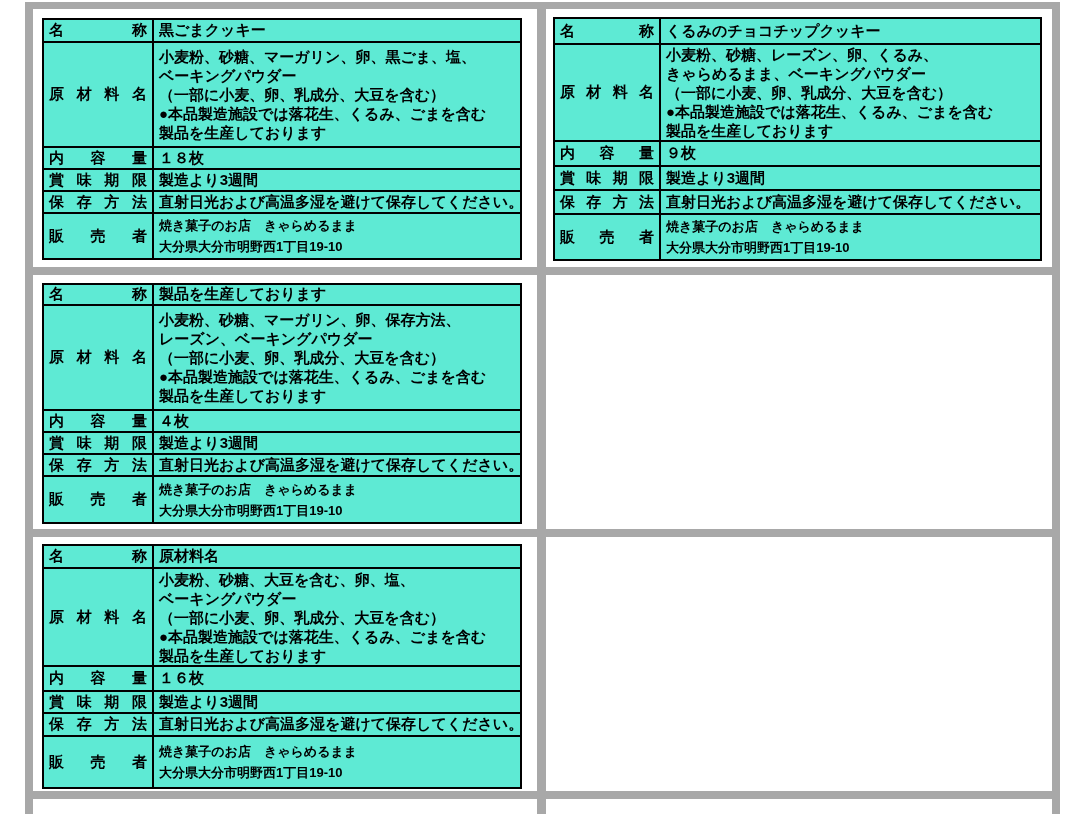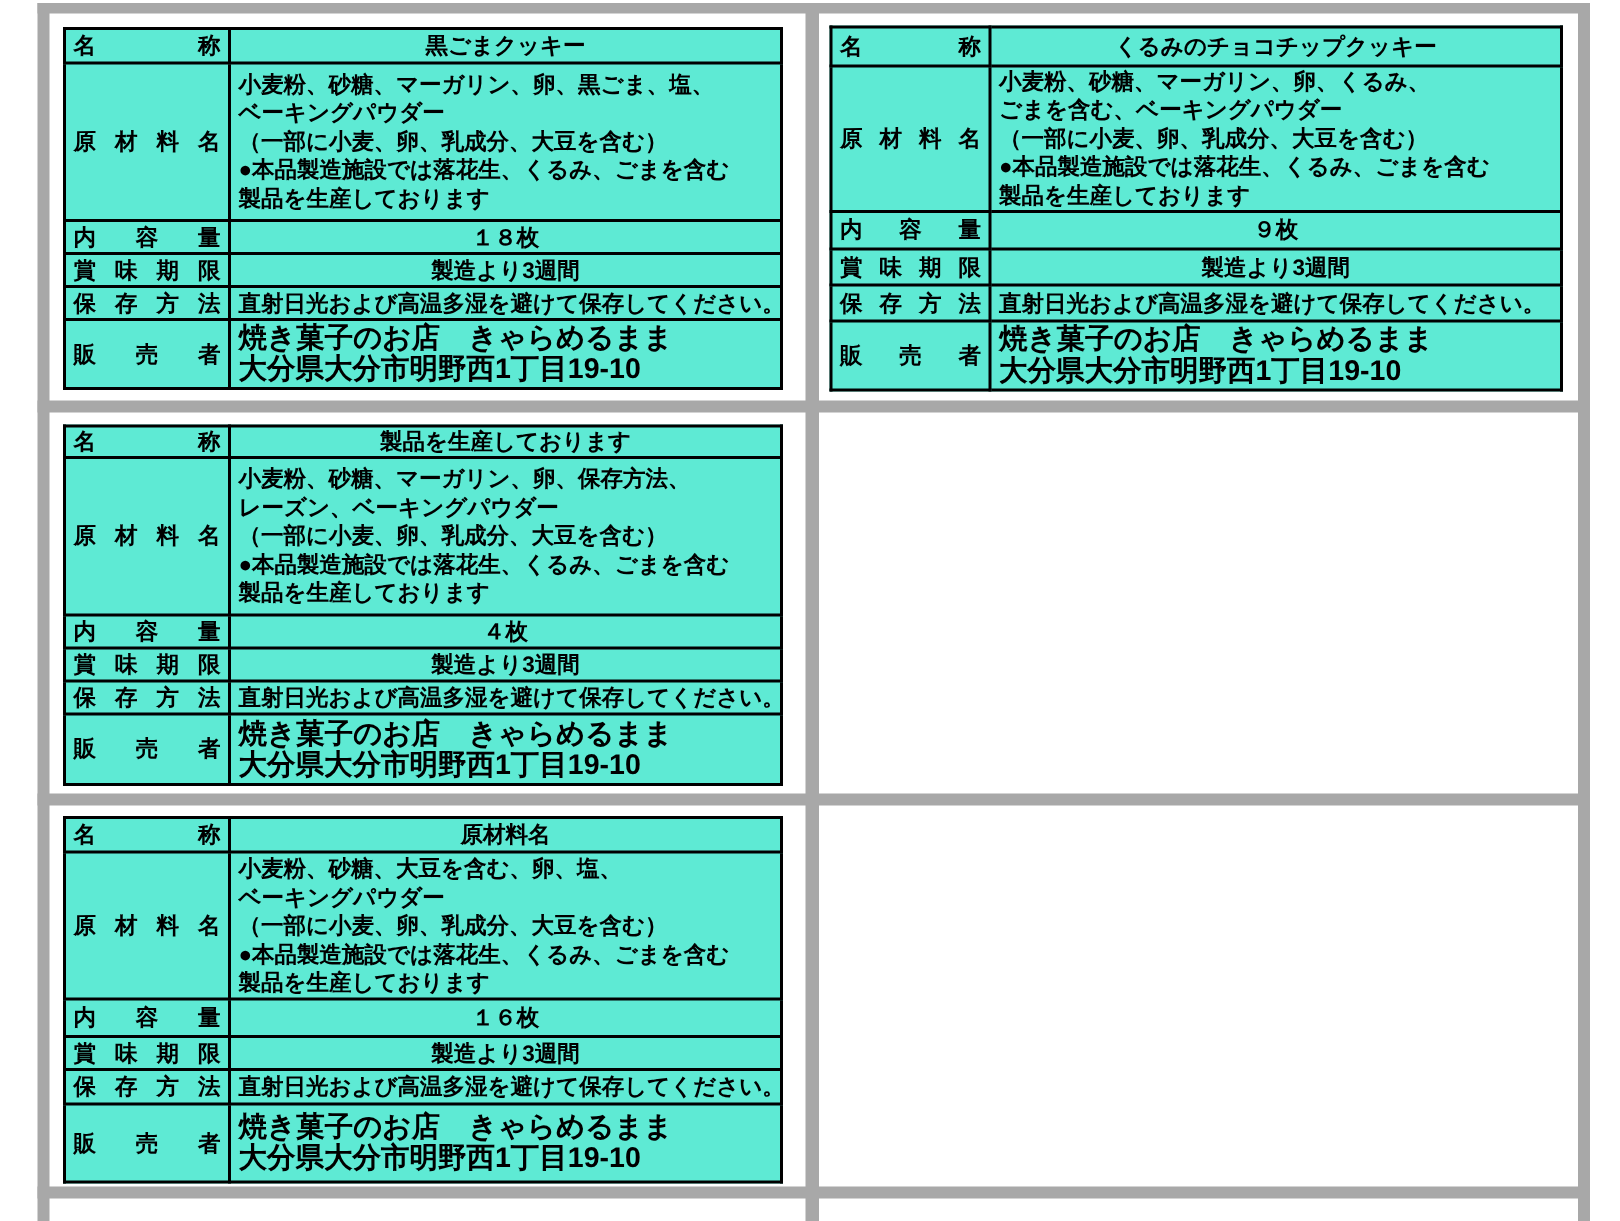--- a/index.html
+++ b/index.html
@@ -32,25 +32,25 @@
     padding: 0 5px;
     overflow: hidden;
     font-size: 15px;
     font-weight: bold;
     vertical-align: middle;
   }
   td.f {            
     text-align: justify;
     text-align-last: justify;
   }
-  td.vc { text-align: center; }
+  td.vc { }
   td.vl { text-align: left; }
   td.multi { padding: 1px 4px; }
   td.multi div { line-height: 19px; white-space: pre; }
-  td.seller div { line-height: 21px; white-space: pre; font-size: 19px; }
+  td.seller div { line-height: 21px; white-space: pre; font-size: 13px; }
   td.storage { font-size: 14px; white-space: pre; padding: 0 3px; margin-left: 48px; }
 
   .t1 { left: 42px;  top: 18px;  width: 480px; }
   .t2 { left: 553px; top: 17px;  width: 489px; }
   .t3 { left: 42px;  top: 283px; width: 480px; }
   .t4 { left: 42px;  top: 544px; width: 480px; }
 </style>
 </head>
 <body>
 
@@ -110,22 +110,22 @@
       <col>
     </colgroup>
   <tbody>
       <tr style="height:26px">
     <td class="f">名称</td>
     <td class="vc">くるみのチョコチップクッキー</td>
   </tr>
   <tr style="height:97px">
     <td class="f">原材料名</td>
     <td class="vl multi">
-      <div>小麦粉、砂糖、マーガリン、卵、くるみ、</div>
-      <div>ごまを含む、ベーキングパウダー</div>
+      <div>小麦粉、砂糖、レーズン、卵、くるみ、</div>
+      <div>きゃらめるまま、ベーキングパウダー</div>
       <div>（一部に小麦、卵、乳成分、大豆を含む）</div>
       <div>●本品製造施設では落花生、くるみ、ごまを含む</div>
       <div>製品を生産しております</div>
     </td>
   </tr>
   <tr style="height:25px">
     <td class="f">内容量</td>
     <td class="vc">９枚</td>
   </tr>
   <tr style="height:24px">

